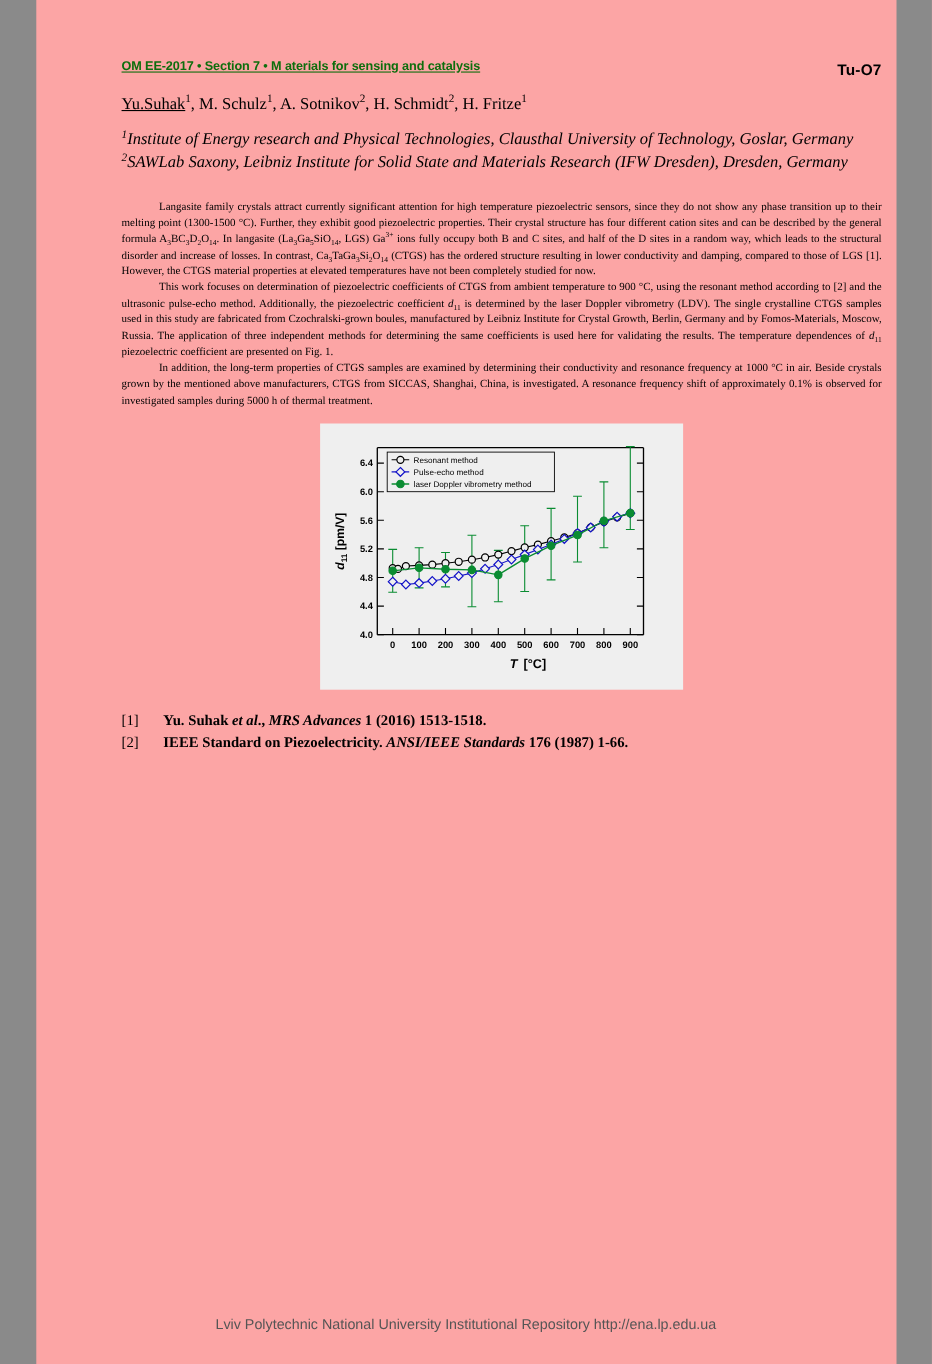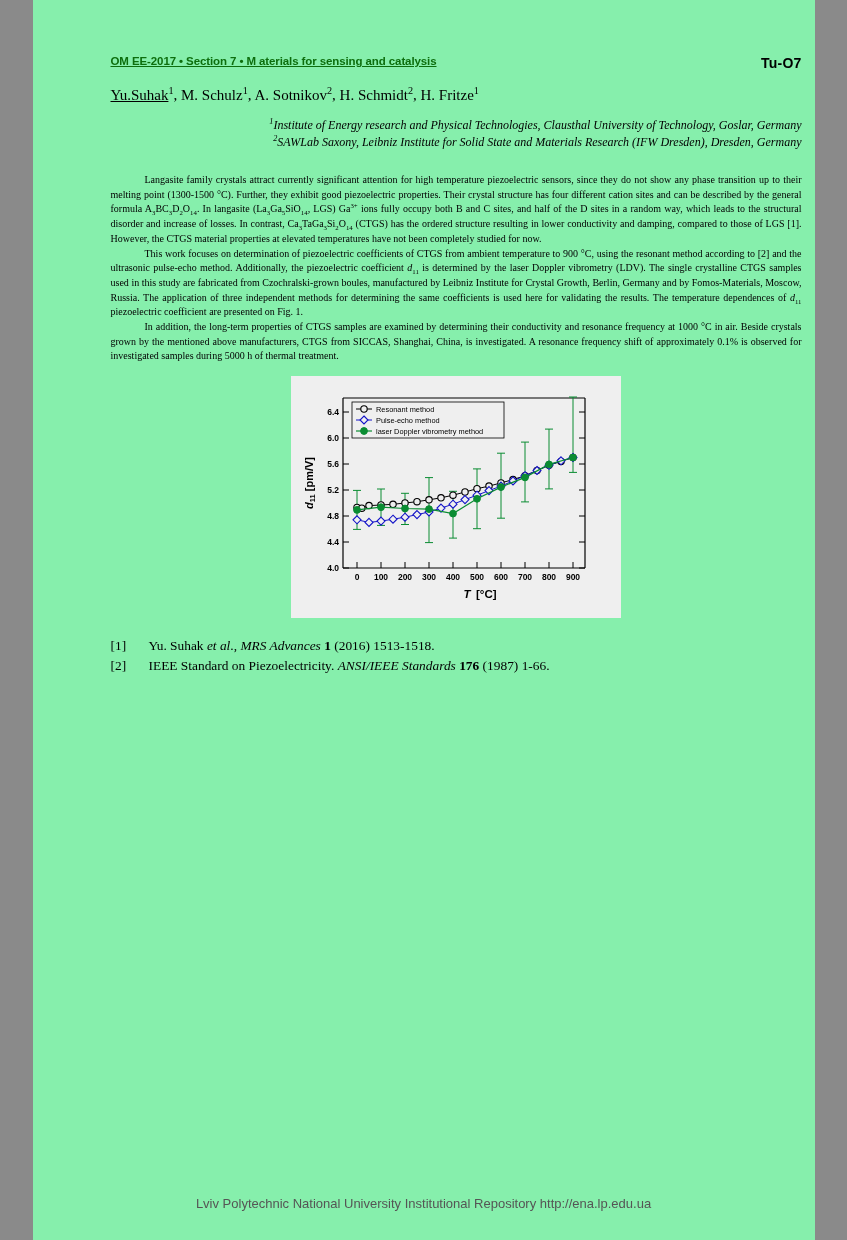--- a/index.html
+++ b/index.html
@@ -6,21 +6,21 @@
     margin: 0;
     padding: 0;
     background: #8a8a8a;
   }
   body {
     font-family: "Liberation Serif", serif;
   }
   .page {
     width: 782px;
     height: 1240px;
-    background: #86efac;
+    background: #fca5a5;
     position: relative;
     margin: 0 auto;
     overflow: hidden;
     box-sizing: border-box;
   }
   .content {
     position: absolute;
     left: 78px;
     top: 55px;
     width: 691px;
@@ -57,22 +57,22 @@
     line-height: 1.28;
     letter-spacing: -0.1px;
   }
   .authors {
     margin-top: 16px;
     font-size: 15px;
   }
   .authors .u { text-decoration: underline; }
   .affil {
     margin-top: 13px;
-    text-align: right;
-    font-size: 12px;
+    text-align: left;
+    font-size: 15px;
     font-style: italic;
     line-height: 1.42;
   }
 
   sup { font-size: 0.68em; vertical-align: super; line-height: 0; }
   sub { font-size: 0.68em; vertical-align: sub; line-height: 0; }
 
   
   .body {
     margin-top: 22px;
@@ -119,21 +119,21 @@
     font-size: 13.4px;
     line-height: 1.5;
   }
   .ref {
     display: flex;
   }
   .ref-num {
     width: 38px;
     flex: 0 0 38px;
   }
-  .ref-txt { flex: 1 1 auto; }
+  .ref-txt { flex: 1 1 auto; font-weight: bold; }
 
   
   .pagenum {
     position: absolute;
     left: 0;
     right: 0;
     top: 1122px;
     text-align: center;
     font-size: 15px;
   }

